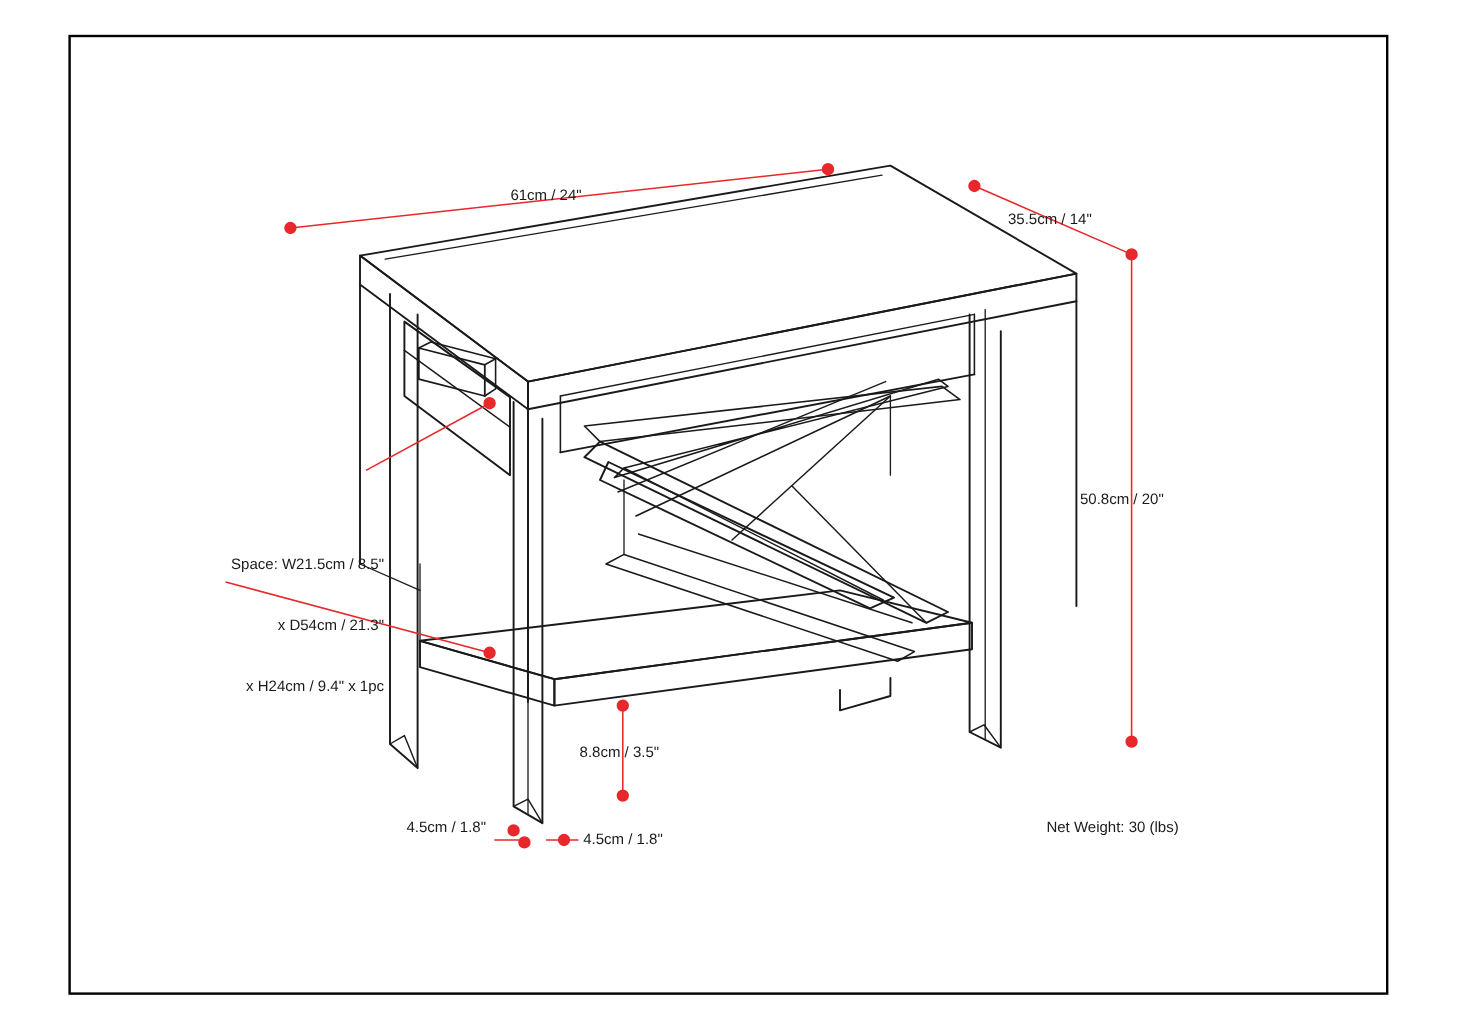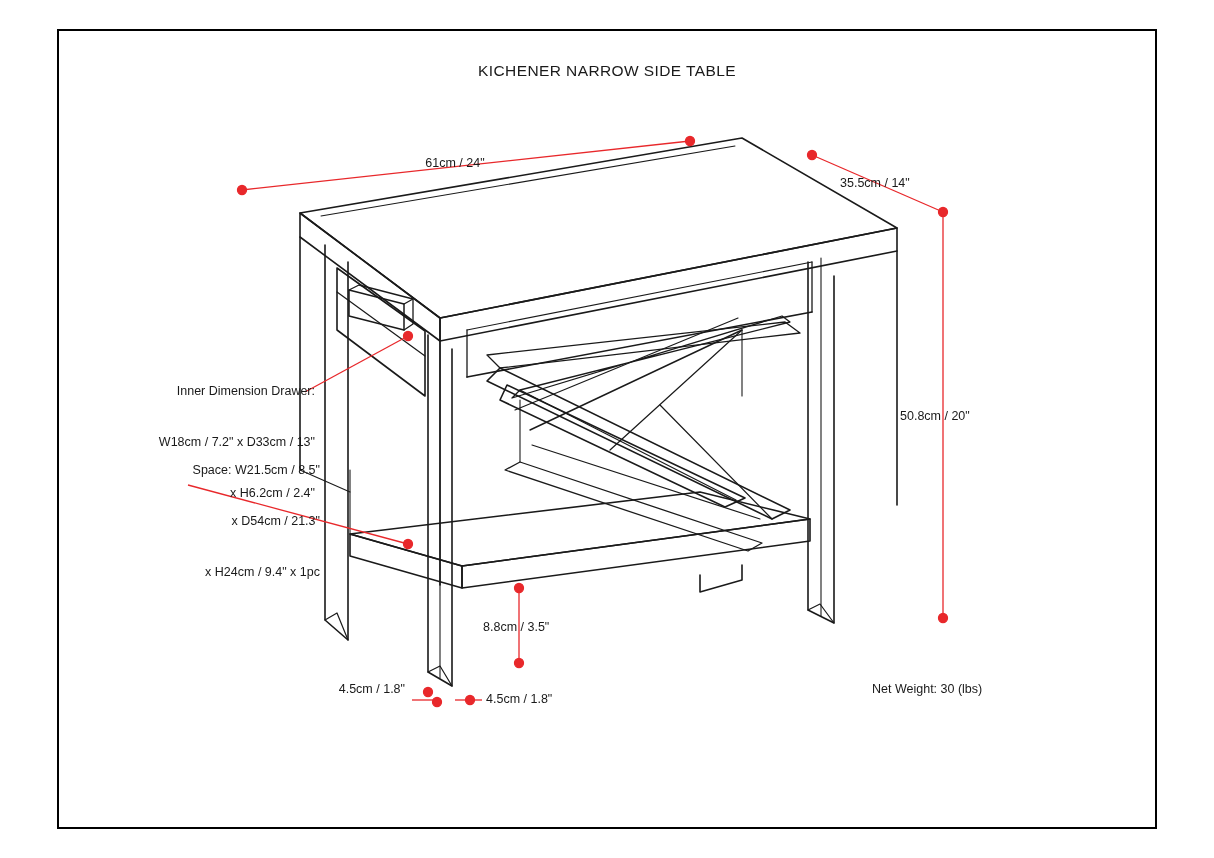--- a/index.html
+++ b/index.html
@@ -51,21 +51,20 @@
   .lbl.r { text-align: right; }
   .lbl.c { text-align: center; }
 </style>
 </head>
 <body>
 
 <div id="page">
 
   <div id="frame"></div>
 
-  <div id="title">KICHENER NARROW SIDE TABLE</div>
 
   <svg id="art" viewBox="0 0 1214 858">
     <g fill="none" stroke="#1a1a1a" stroke-width="1.6" stroke-linejoin="round" stroke-linecap="round">
 
       <path d="M300 213 L742 138 L897 228 L440 318 Z"></path>
       <path d="M300 213 L300 237 L440 341 L440 318 Z"></path>
       <path d="M440 318 L440 341 L897 251 L897 228 Z"></path>
 
       <path d="M321 216 L735 146" stroke-width="1.1"></path>
 
@@ -155,25 +154,20 @@
   <div class="lbl" style="left:840px; top:175px; width:140px;">35.5cm / 14"</div>
 
   <div class="lbl" style="left:900px; top:408px; width:140px;">50.8cm / 20"</div>
 
   <div class="lbl" style="left:483px; top:619px; width:140px;">8.8cm / 3.5"</div>
 
   <div class="lbl r" style="left:230px; top:681px; width:175px;">4.5cm / 1.8"</div>
 
   <div class="lbl" style="left:486px; top:691px; width:160px;">4.5cm / 1.8"</div>
 
-  <div class="lbl r" style="left:75px; top:349px; width:240px;">
-    <div>Inner Dimension Drawer:</div>
-    <div>W18cm / 7.2" x D33cm / 13"</div>
-    <div>x H6.2cm / 2.4"</div>
-  </div>
 
   <div class="lbl r" style="left:75px; top:428px; width:245px;">
     <div>Space: W21.5cm / 8.5"</div>
     <div>x D54cm / 21.3"</div>
     <div>x H24cm / 9.4" x 1pc</div>
   </div>
 
   <div class="lbl" style="left:872px; top:681px; width:220px;">Net Weight: 30 (lbs)</div>
 
 </div>

